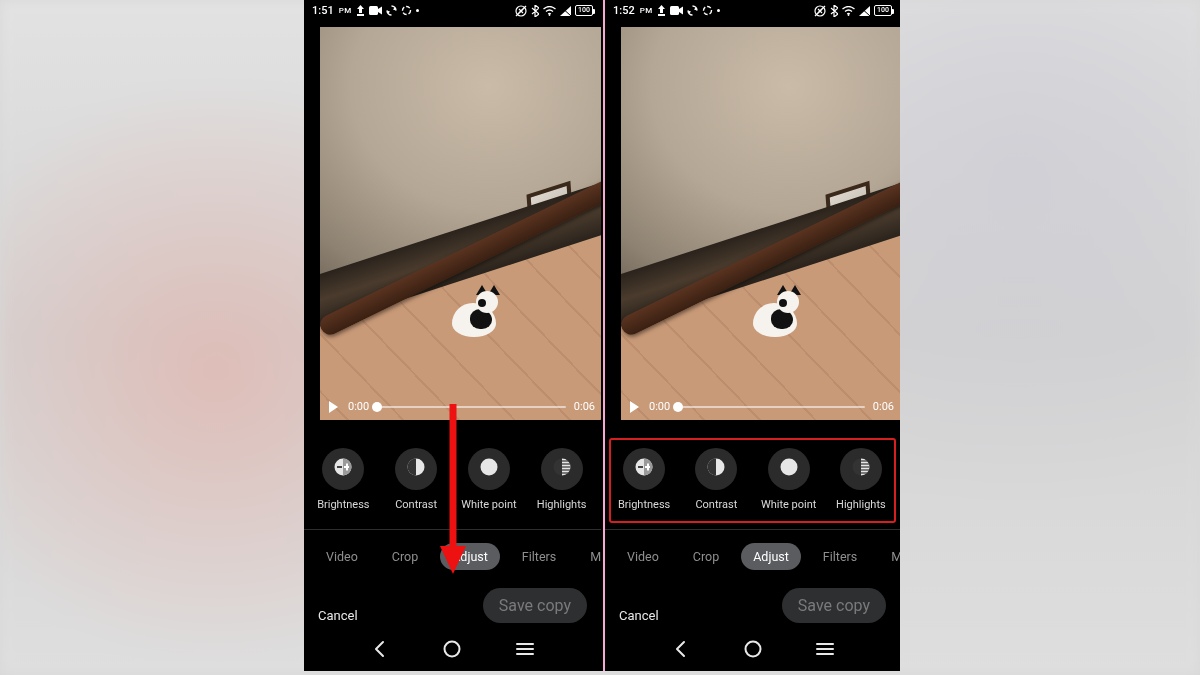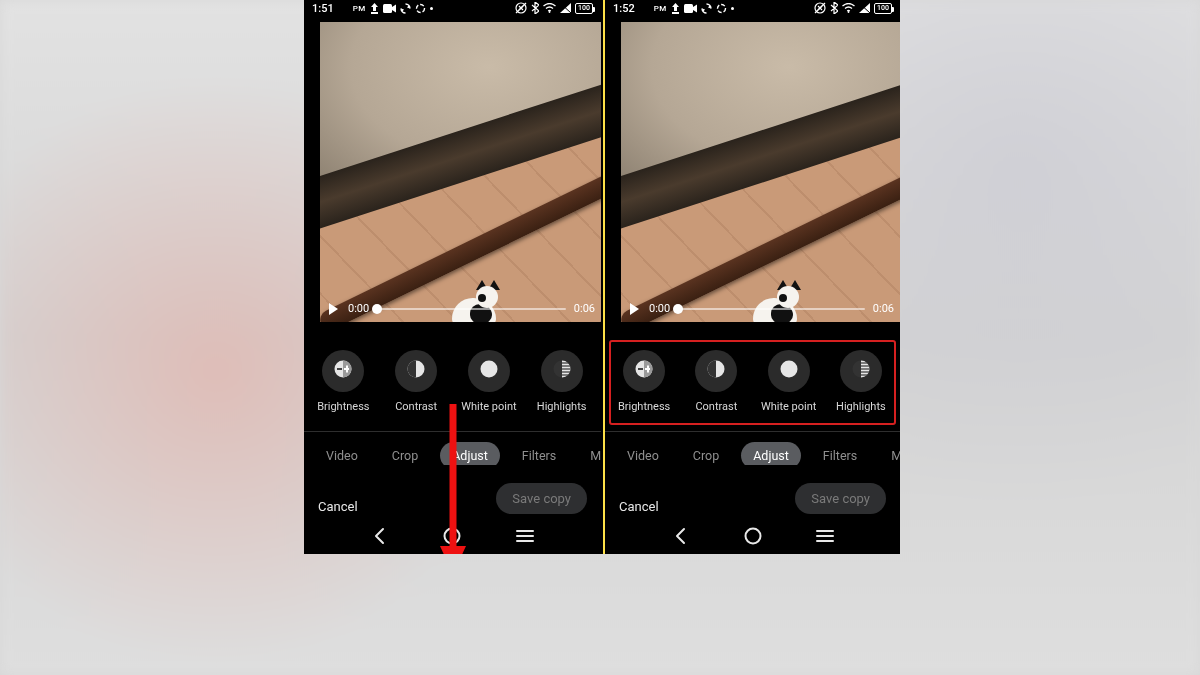--- a/index.html
+++ b/index.html
@@ -14,50 +14,50 @@
     position: absolute; inset: 0;
     background:
       radial-gradient(circle at 18% 55%, rgba(230,170,160,0.55), rgba(230,170,160,0) 28%),
       radial-gradient(circle at 85% 25%, rgba(200,200,210,0.6), rgba(200,200,210,0) 30%),
       linear-gradient(180deg, #e2e2e2 0%, #d4d4d4 50%, #dedede 100%);
     filter: blur(6px);
   }
   .stage {
     position: absolute;
     left: 304px; top: 0;
-    width: 596px; height: 554px;
+    width: 596px; height: 671px;
     background: #000;
     display: flex;
     gap: 2px;
   }
   .phone {
     position: relative;
     width: 297px;
     height: 100%;
     background: #000;
     color: #e8e8e8;
     display: flex;
     flex-direction: column;
     overflow: hidden;
   }
-  .phone + .phone { border-left: 2px solid #fde047; }
+  .phone + .phone { border-left: 2px solid #f9a8d4; }
 
   
   .statusbar {
     height: 22px;
     display: flex;
     align-items: center;
     justify-content: space-between;
     padding: 0 8px;
     font-size: 11px;
     font-weight: 500;
     color: #fff;
   }
   .statusbar .left, .statusbar .right { display: flex; align-items: center; gap: 4px; }
-  .statusbar .ampm { font-size: 8px; letter-spacing: 0.5px; margin-left: 15px; }
+  .statusbar .ampm { font-size: 8px; letter-spacing: 0.5px; margin-left: 1px; }
   .statusbar svg { display: block; }
   .batt {
     display: inline-flex; align-items: center;
     border: 1px solid #fff; border-radius: 2px;
     padding: 0 2px; font-size: 7px; height: 11px; line-height: 9px;
     position: relative;
   }
   .batt::after {
     content: ""; position: absolute; right: -3px; top: 3px;
     width: 2px; height: 5px; background: #fff; border-radius: 0 1px 1px 0;
@@ -187,21 +187,21 @@
 
   
   .actions {
     display: flex; align-items: flex-end; justify-content: space-between;
     padding: 18px 14px 8px 14px;
     font-size: 13px;
   }
   .actions .cancel { color: #e8e8e8; }
   .actions .save {
     background: #2e2f31; color: #7a7a7a;
-    padding: 8px 16px; border-radius: 18px; font-size: 13px;
+    padding: 8px 16px; border-radius: 18px; font-size: 16px;
   }
 
   
   .navbar {
     margin-top: auto;
     height: 42px;
     display: flex; align-items: center; justify-content: space-around;
     padding: 0 40px 4px 40px;
   }
   .navbar svg { display: block; }

